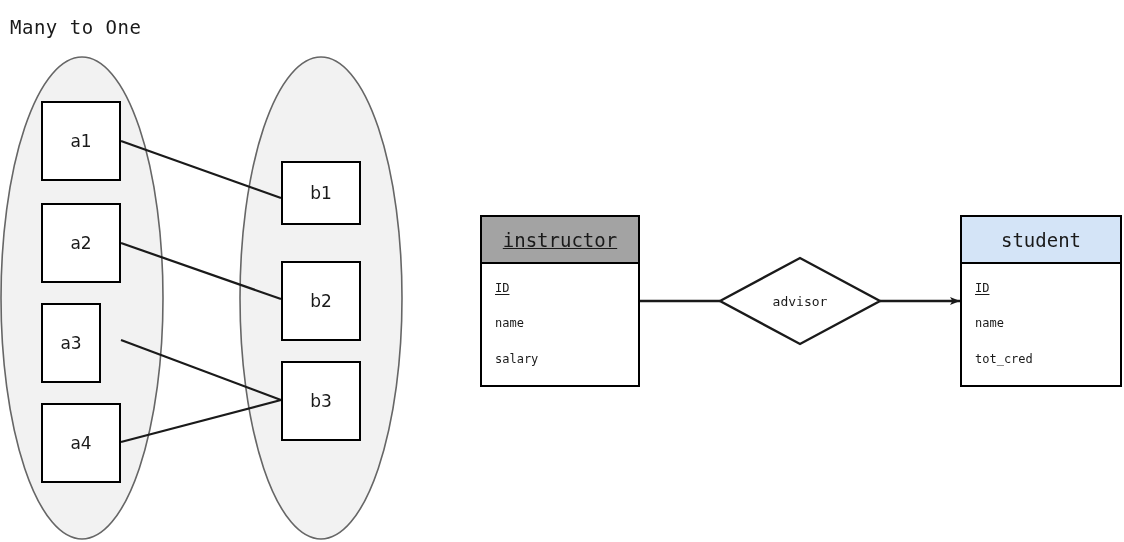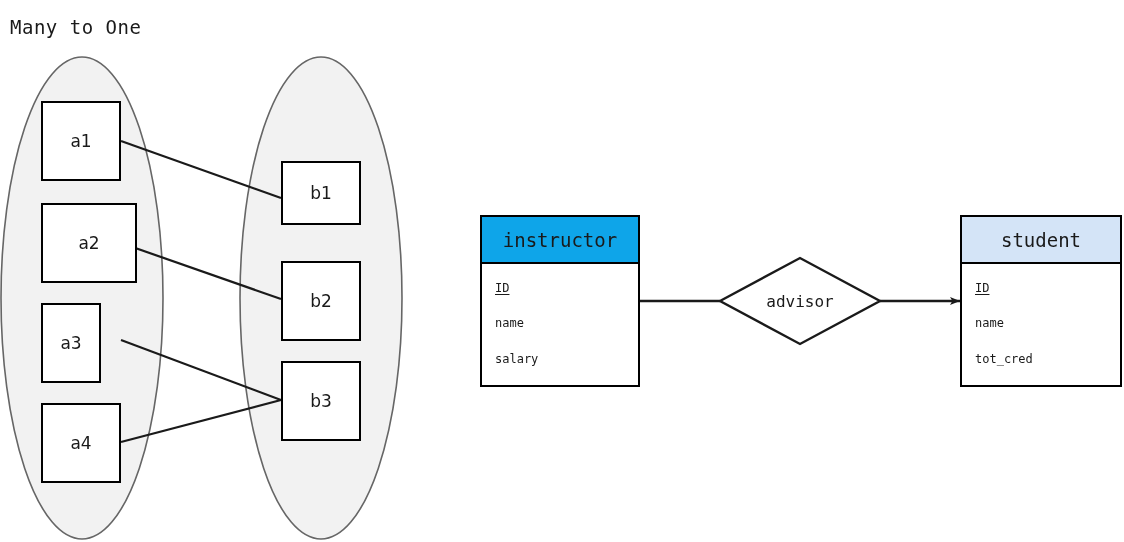--- a/index.html
+++ b/index.html
@@ -82,21 +82,21 @@
     line-height: 1.0;
     white-space: nowrap;
   }
   .entity-attr.key {
     text-decoration: underline;
     text-underline-offset: 2px;
   }
   .rel-label {
     position: absolute;
     font-family: "DejaVu Sans Mono", monospace;
-    font-size: 16px;
+    font-size: 13px;
     color: #1a1a1a;
     white-space: nowrap;
     transform: translate(-50%, -50%);
   }
 </style>
 </head>
 <body>
 
 <div id="canvas">
 
@@ -122,21 +122,21 @@
         <polygon points="720,301 800,258 880,301 800,344" fill="#ffffff" stroke="#1a1a1a" stroke-width="2.4"></polygon>
         <line x1="640" y1="301" x2="720" y2="301" stroke="#1a1a1a" stroke-width="2.4"></line>
         <line x1="880" y1="301" x2="960" y2="301" stroke="#1a1a1a" stroke-width="2.4" marker-end="url(#arrow-head)"></line>
       </g>
   </svg>
 
   <div id="set-a-boxes">
       <div class="set-box" style="left: 41px; top: 101px; width: 80px; height: 80px;">
         <span>a1</span>
       </div>
-      <div class="set-box" style="left: 41px; top: 203px; width: 96px; height: 80px;">
+      <div class="set-box" style="left: 41px; top: 203px; width: 80px; height: 80px;">
         <span>a2</span>
       </div>
       <div class="set-box" style="left: 41px; top: 303px; width: 60px; height: 80px;">
         <span>a3</span>
       </div>
       <div class="set-box" style="left: 41px; top: 403px; width: 80px; height: 80px;">
         <span>a4</span>
       </div>
     </div>
   <div id="set-b-boxes">
@@ -145,21 +145,21 @@
       </div>
       <div class="set-box" style="left: 281px; top: 261px; width: 80px; height: 80px;">
         <span>b2</span>
       </div>
       <div class="set-box" style="left: 281px; top: 361px; width: 80px; height: 80px;">
         <span>b3</span>
       </div>
     </div>
   <div id="er-entities">
       <div class="entity-table" style="left: 480px; top: 215px; width: 160px; height: 172px;">
-        <div class="entity-header" style="background: #0ea5e9;">instructor</div>
+        <div class="entity-header" style="background: #a3a3a3; text-decoration: underline;">instructor</div>
         <div class="entity-attrs">
           <div class="entity-attr key">ID</div>
           <div class="entity-attr">name</div>
           <div class="entity-attr">salary</div>
         </div>
       </div>
       <div class="entity-table" style="left: 960px; top: 215px; width: 162px; height: 172px;">
         <div class="entity-header" style="background: rgb(212, 228, 247);">student</div>
         <div class="entity-attrs">
           <div class="entity-attr key">ID</div>

